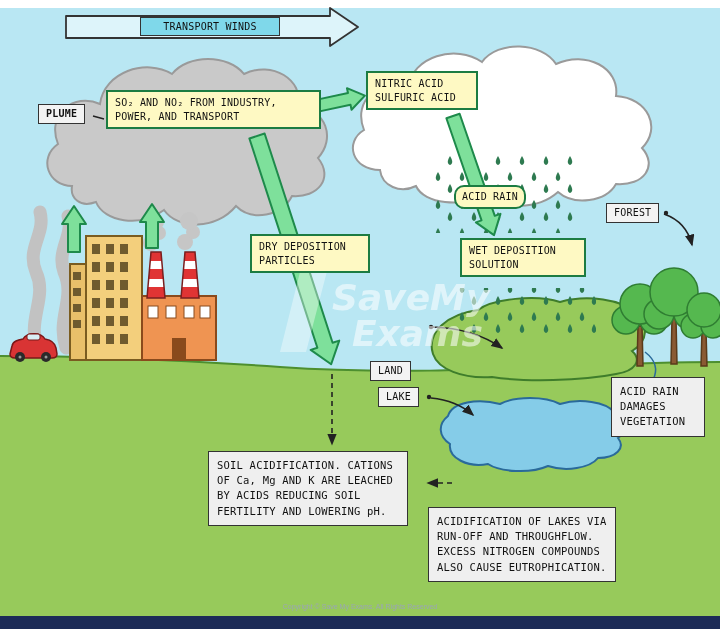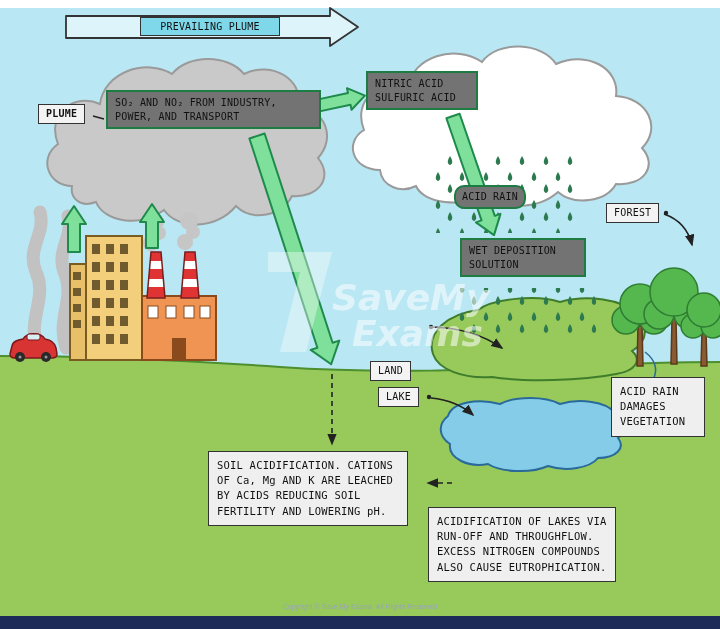--- a/index.html
+++ b/index.html
@@ -1,21 +1,21 @@
 <!DOCTYPE html>
 <html><head>
 <meta charset="utf-8">
 <style>
   html,body{margin:0;padding:0;background:#fff;}
   .scene{position:relative;width:720px;height:629px;overflow:hidden;background:#ffffff;
          font-family:"DejaVu Sans Mono",monospace;}
   .scene svg{position:absolute;left:0;top:0;z-index:1;}
   .lbl{position:absolute;z-index:3;color:#111;font-size:10px;line-height:1.35;
        letter-spacing:.2px;box-sizing:border-box;}
-  .green{background:#737373;border:2px solid #1c7c42;padding:4px 7px;}
+  .green{background:#fef9c3;border:2px solid #1c7c42;padding:4px 7px;}
   .plain{background:#f3f3f3;border:1.6px solid #333;padding:2px 7px;}
   .info{background:#efefef;border:1.6px solid #333;padding:6px 8px;font-size:10.5px;line-height:1.45;}
   .banner{background:#7fd8ea;border:1.6px solid #333;text-align:center;line-height:17px;padding:0;}
   .copyright{position:absolute;z-index:3;left:0;top:603px;width:100%;text-align:center;
              font-family:"Liberation Sans",sans-serif;font-size:7px;color:#9aa5b5;}
   .footerbar{position:absolute;z-index:3;left:0;bottom:0;width:100%;height:13px;background:#1c2b57;}
 </style>
 </head>
 <body>
 
@@ -182,32 +182,33 @@
         <circle cx="429" cy="397" r="2.2"></circle>
   </g>
 
   <g font-family="DejaVu Sans, sans-serif">
     <polygon points="268,252 332,252 306,352 280,352 300,272 268,272" fill="rgba(255,255,255,0.38)"></polygon>
     <text x="332" y="310" font-size="36" font-style="italic" font-weight="bold" fill="rgba(255,255,255,0.55)">SaveMy</text>
     <text x="352" y="346" font-size="36" font-style="italic" font-weight="bold" fill="rgba(255,255,255,0.55)">Exams</text>
   </g>
 </svg>
 
-<div class="lbl banner" style="left:140px;top:17px;width:140px;height:19px;">PREVAILING PLUME</div>
+<div class="lbl banner" style="left:140px;top:17px;width:140px;height:19px;">TRANSPORT WINDS</div>
 
 <div class="lbl plain" style="left:38px;top:104px;font-weight:bold;">PLUME</div>
 
 <div class="lbl green" style="left:106px;top:90px;width:215px;">SO₂ AND NO₂ FROM INDUSTRY, POWER, AND TRANSPORT</div>
 
 <div class="lbl green" style="left:366px;top:71px;width:112px;">NITRIC ACID SULFURIC ACID</div>
 
 <div class="lbl green" style="left:454px;top:185px;padding:3px 6px;border-radius:10px;">ACID RAIN</div>
 
 <div class="lbl plain" style="left:606px;top:203px;">FOREST</div>
 
+<div class="lbl green" style="left:250px;top:234px;width:120px;">DRY DEPOSITION PARTICLES</div>
 
 <div class="lbl green" style="left:460px;top:238px;width:126px;">WET DEPOSITION SOLUTION</div>
 
 <div class="lbl plain" style="left:370px;top:317px;margin-top:44px;">LAND</div>
 
 <div class="lbl plain" style="left:378px;top:387px;">LAKE</div>
 
 <div class="lbl info" style="left:611px;top:377px;width:94px;">ACID RAIN DAMAGES VEGETATION</div>
 
 <div class="lbl info" style="left:178px;top:451px;width:200px;margin-left:30px;">SOIL ACIDIFICATION. CATIONS OF Ca, Mg AND K ARE LEACHED BY ACIDS REDUCING SOIL FERTILITY AND LOWERING pH.</div>

